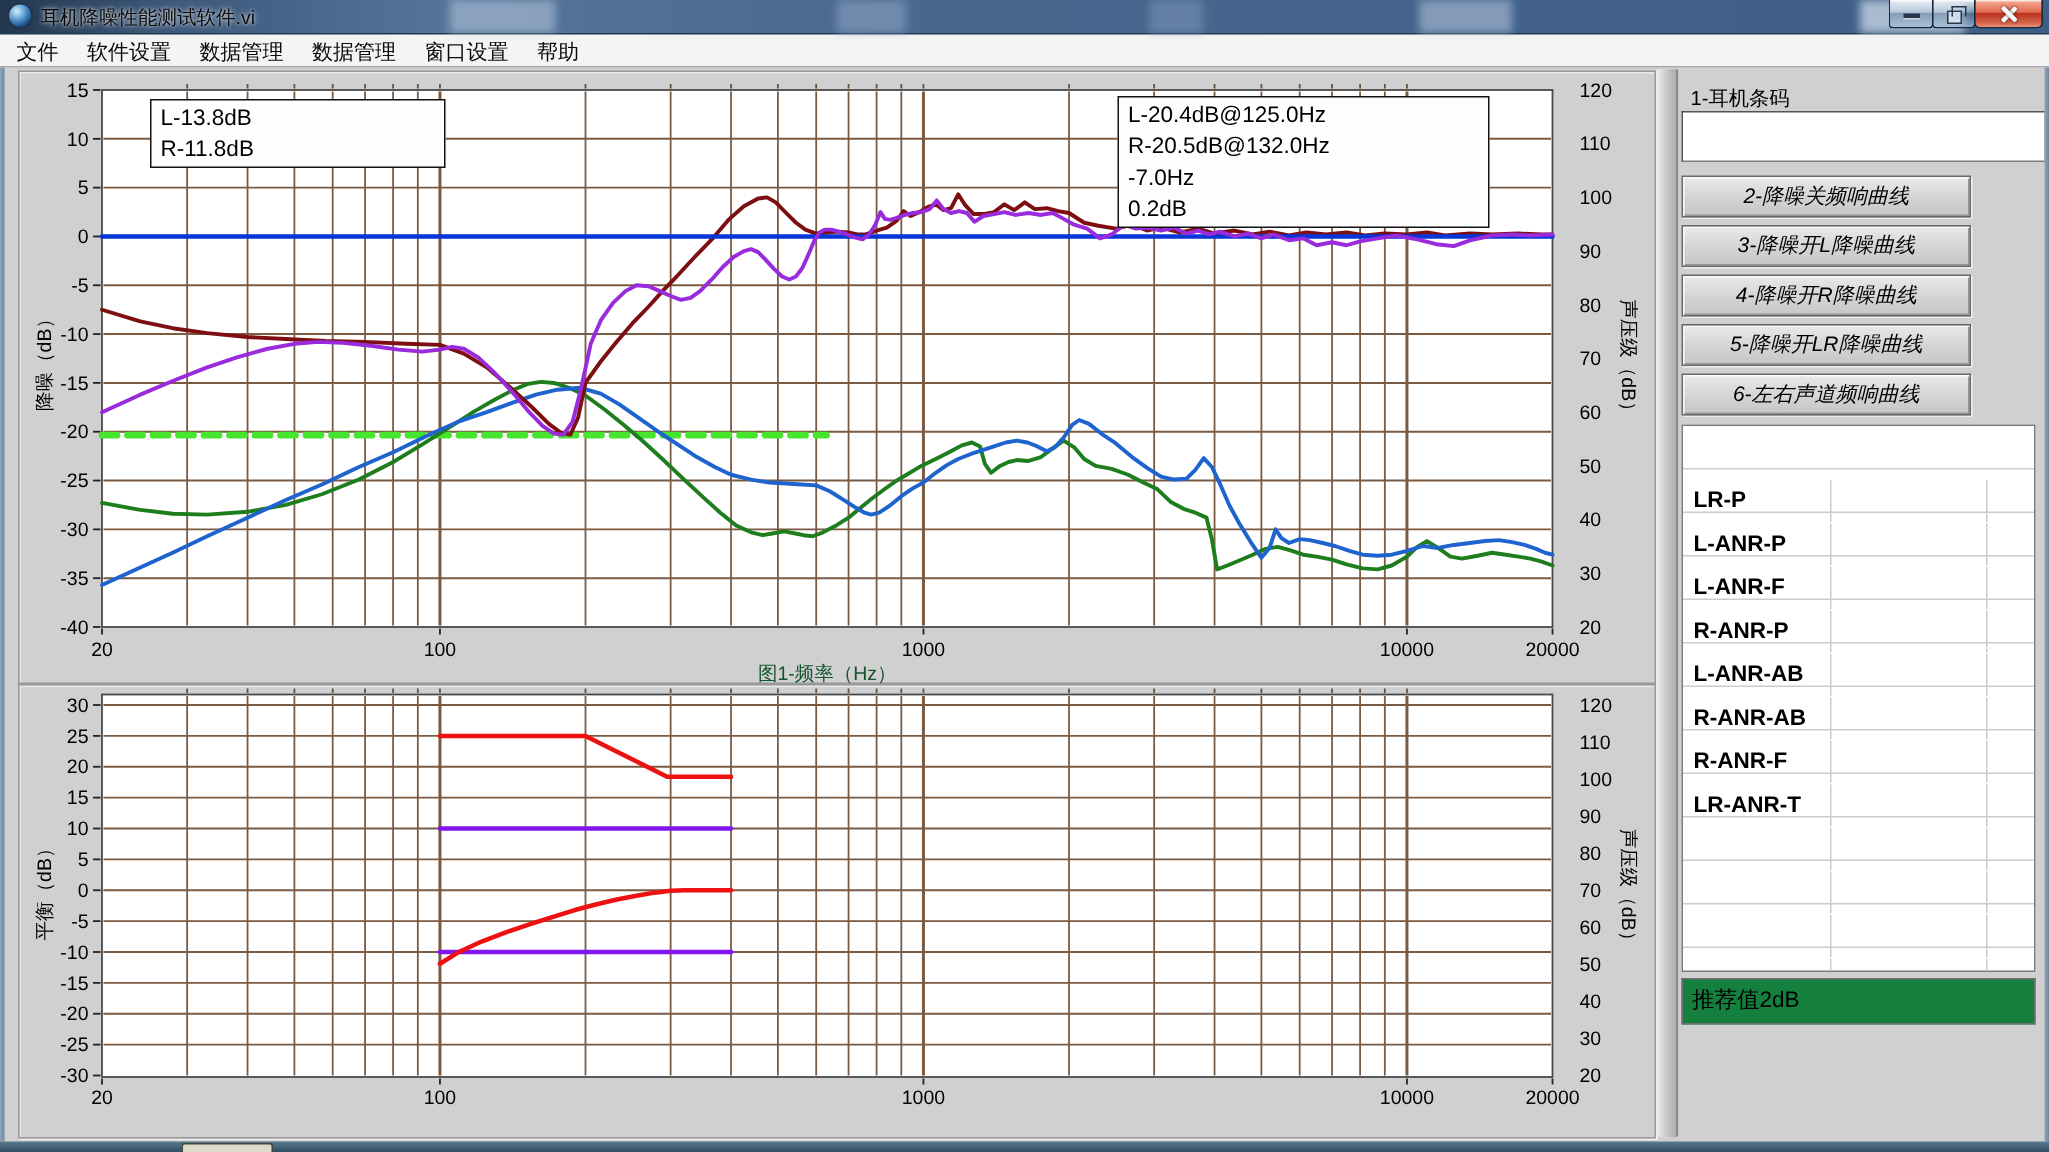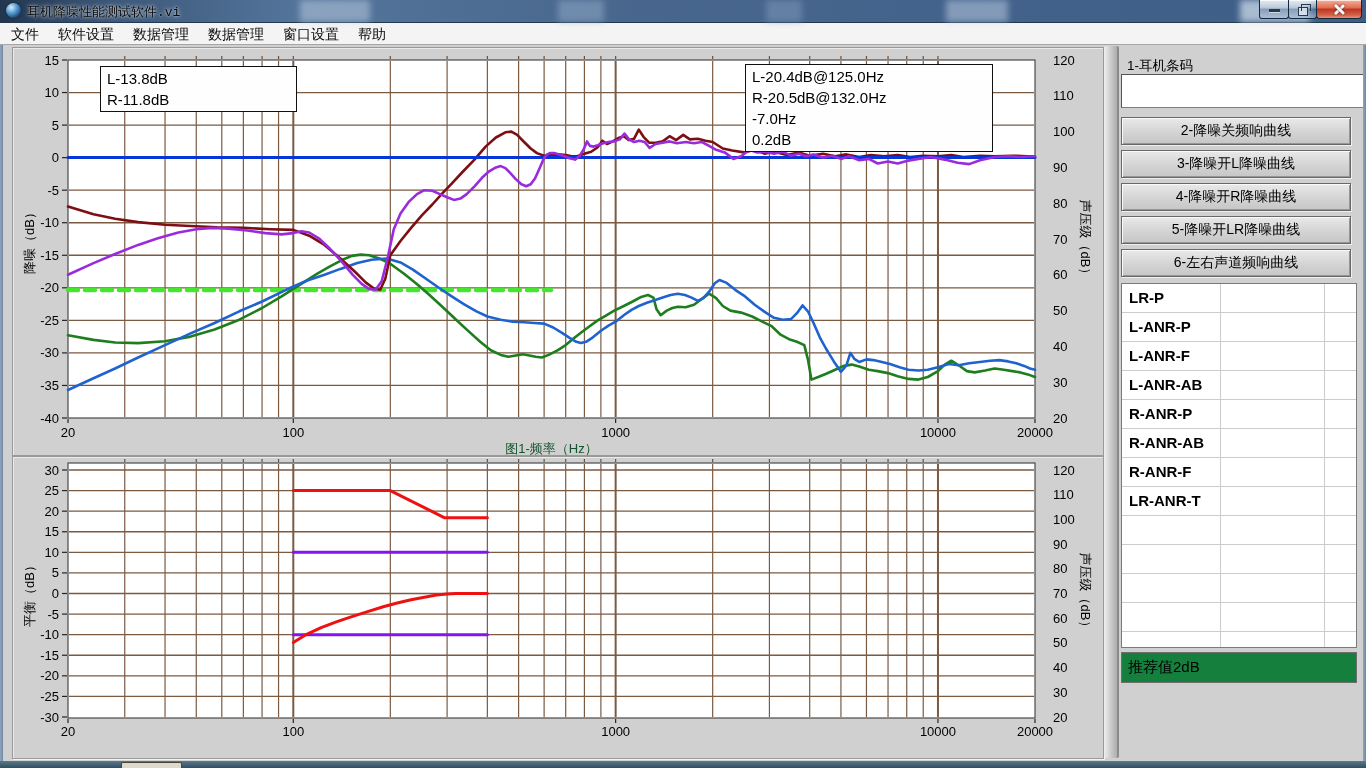--- a/index.html
+++ b/index.html
@@ -11,21 +11,21 @@
     background:linear-gradient(90deg,#22364e 0px,#3c587a 110px,#54759b 300px,#49678d 620px,#42628c 1000px,#3e5e88 100%);
     border-bottom:1px solid #203850;z-index:10;}
   .tb-blob{position:absolute;top:0;height:22px;filter:blur(3px);opacity:.55;background:#b9c9de;}
   #titlebar .b1{left:300px;width:70px;} #titlebar .b2{left:558px;width:46px;background:#8fa8c6;}
   #titlebar .b3{left:766px;width:36px;background:#7d98b8;} #titlebar .b4{left:946px;width:62px;}
   #titlebar .b5{left:1240px;width:70px;background:#d6e2ee;opacity:.7;}
   #app-icon{position:absolute;left:6px;top:3px;width:15px;height:15px;border-radius:50%;
     background:radial-gradient(circle at 35% 30%,#d8ecfa,#5c9fd4 38%,#1b4e86 72%,#0a2748);
     box-shadow:0 0 2px rgba(0,0,0,.6);}
   #window-title{position:absolute;left:27px;top:3px;font-size:13px;color:#090909;
-    text-shadow:0 0 4px rgba(255,255,255,.75),0 0 2px rgba(255,255,255,.6);white-space:nowrap;font-family:Liberation Mono, monospace;}
+    text-shadow:0 0 4px rgba(255,255,255,.75),0 0 2px rgba(255,255,255,.6);white-space:nowrap;}
   .cap{position:absolute;top:0;height:19px;box-sizing:border-box;border:1px solid #15293e;border-top:none;
     display:flex;justify-content:center;align-items:flex-start;
     background:linear-gradient(180deg,rgba(255,255,255,.85),rgba(195,212,228,.45) 45%,rgba(95,120,146,.45) 50%,rgba(170,196,220,.65));
     border-radius:0 0 3px 3px;box-shadow:inset 0 1px 0 rgba(255,255,255,.7);}
   #cap-min{left:1259px;width:30px;} #cap-restore{left:1288px;width:29px;}
   #cap-close{left:1316px;width:46px;border-radius:0 0 4px 4px;
     background:linear-gradient(180deg,#f6b09a,#e06a4e 45%,#bc3320 50%,#d4654a 85%,#e8937a);}
   .glyph-min{width:11px;height:3px;background:#27394d;margin-top:9px;box-shadow:0 1px 0 rgba(255,255,255,.55);}
   .glyph-restore{position:relative;width:8px;height:7px;border:1px solid #27394d;background:rgba(245,250,255,.65);margin-top:7px;}
   .glyph-restore::before{content:"";position:absolute;left:2px;top:-4px;width:8px;height:6px;
@@ -72,29 +72,29 @@
   
   #splitter{position:absolute;left:1104px;top:46px;width:13px;height:712px;
     background:linear-gradient(90deg,#f0f0f0,#cjcjcj 40%,#b2b2b2);border-right:2px solid #8a8a8a;
     background:linear-gradient(90deg,#efefef,#c9c9c9 55%,#aeaeae);border-radius:2px;z-index:2;}
 
   
   #side-panel{position:absolute;left:1117px;top:44px;width:246px;height:717px;z-index:2;}
   #barcode-label{position:absolute;left:10px;top:13px;font-size:13.5px;color:#000;}
   #barcode-input{position:absolute;left:4px;top:30px;width:233px;height:32px;background:#fff;
     border:1px solid #7d7d7d;border-top-color:#555;border-left-color:#555;font-size:15px;padding:0 4px;}
-  .vi-button{position:absolute;left:4px;width:230px;height:28px;box-sizing:border-box;
+  .vi-button{position:absolute;left:4px;width:193px;height:28px;box-sizing:border-box;
     background:linear-gradient(180deg,#e9e9e9,#d2d2d2 60%,#c6c6c6);border:1px solid #686868;
     box-shadow:inset 1px 1px 0 #fafafa,inset -1px -1px 0 #969696,1px 1px 0 #efefef;
-    font-size:14px;color:#000;display:flex;align-items:center;justify-content:center;cursor:default;white-space:nowrap;}
+    font-size:14px;color:#000;display:flex;align-items:center;justify-content:center;cursor:default;white-space:nowrap;font-style:italic;}
   #curve-list{position:absolute;left:4px;top:239px;width:236px;height:365px;background:#fff;
     border:1px solid #7a7a7a;box-sizing:border-box;overflow:hidden;}
   .list-row{display:flex;height:29px;border-bottom:1px solid #ccc;box-sizing:border-box;}
   .list-cell{box-sizing:border-box;border-right:1px solid #ccc;height:100%;font-size:15px;font-weight:bold;
-    color:#000;padding-left:7px;line-height:28px;white-space:nowrap;overflow:hidden;}
+    color:#000;padding-left:7px;line-height:28px;white-space:nowrap;overflow:hidden;margin-top:36px;}
   .c1{width:99px;} .c2{width:104px;} .c3{flex:1;border-right:none;}
   #recommend-box{position:absolute;left:4px;top:608px;width:236px;height:31px;background:#15803d;
     border:1px solid #6f6f6f;box-sizing:border-box;font-size:15px;color:#000;line-height:28px;padding-left:6px;}
   #result-box{position:absolute;left:4px;top:643px;width:236px;height:70px;border:1px solid #1a1a1a;
     box-sizing:border-box;font-size:40px;line-height:66px;padding-left:7px;letter-spacing:1px;}
 </style>
 </head>
 <body>
 
 <div id="app">
@@ -407,26 +407,26 @@
           <div class="list-cell c1">L-ANR-P</div>
           <div class="list-cell c2"></div>
           <div class="list-cell c3"></div>
         </div>
         <div class="list-row">
           <div class="list-cell c1">L-ANR-F</div>
           <div class="list-cell c2"></div>
           <div class="list-cell c3"></div>
         </div>
         <div class="list-row">
+          <div class="list-cell c1">R-ANR-P</div>
+          <div class="list-cell c2"></div>
+          <div class="list-cell c3"></div>
+        </div>
+        <div class="list-row">
           <div class="list-cell c1">L-ANR-AB</div>
-          <div class="list-cell c2"></div>
-          <div class="list-cell c3"></div>
-        </div>
-        <div class="list-row">
-          <div class="list-cell c1">R-ANR-P</div>
           <div class="list-cell c2"></div>
           <div class="list-cell c3"></div>
         </div>
         <div class="list-row">
           <div class="list-cell c1">R-ANR-AB</div>
           <div class="list-cell c2"></div>
           <div class="list-cell c3"></div>
         </div>
         <div class="list-row">
           <div class="list-cell c1">R-ANR-F</div>

